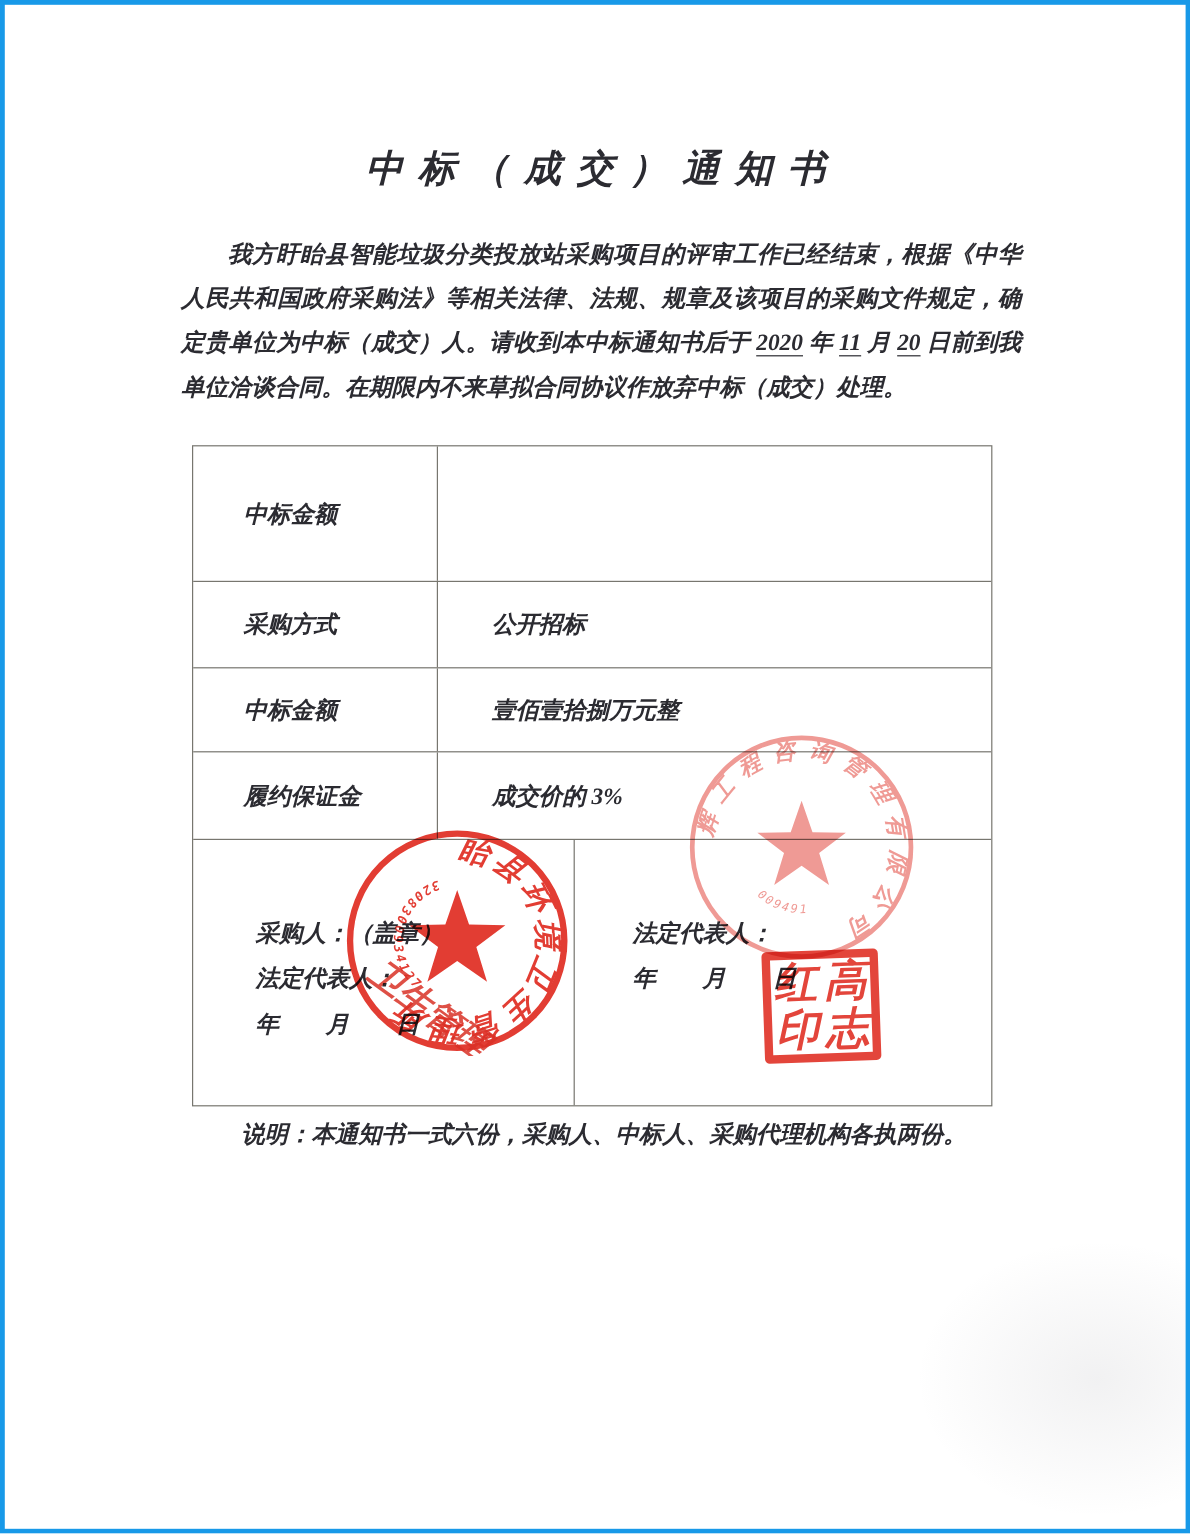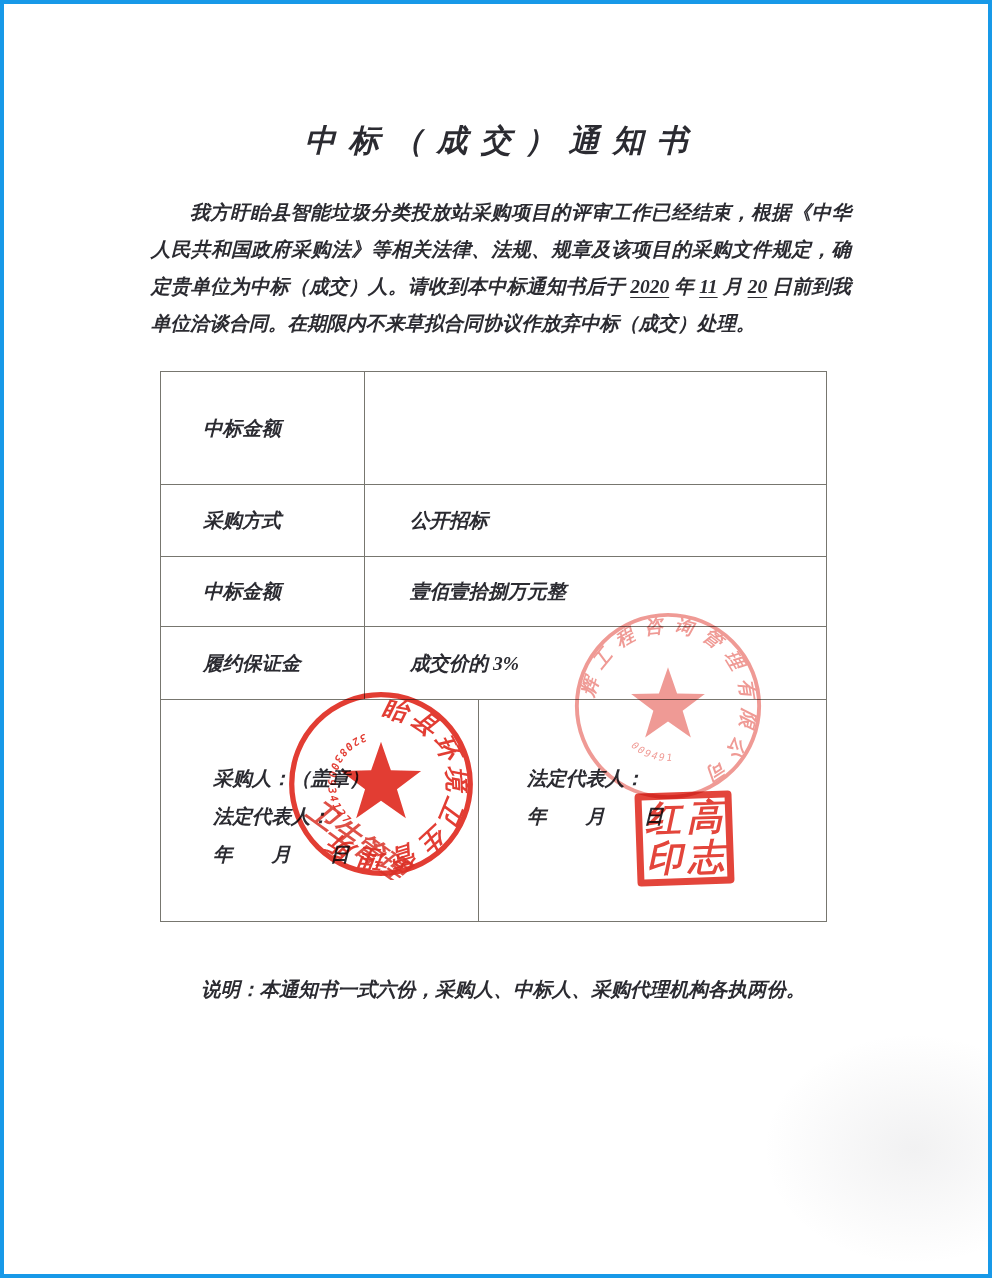--- a/index.html
+++ b/index.html
@@ -36,21 +36,21 @@
   .r1 .ind{ text-indent:2em; line-height:41px; text-align:justify; }
   .r2{ height:69px; } .r3{ height:71px; } .r4{ height:72px; }
   .r2 .val,.r3 .val,.r4 .val{ padding-left:45px; }
   .sigrow{ display:flex; height:221px; }
   .sigcell{
     width:318px; box-sizing:border-box; border-right:1px solid #77766f;
     padding:60px 0 0 52px; font-weight:700; font-size:19.5px; line-height:38px;
   }
   .sigcell.right{ flex:1; border-right:none; padding-left:48px; }
   .note{
-    position:absolute; top:972px; left:197px; margin:0;
+    position:absolute; top:928px; left:197px; margin:0;
     font-size:19.5px; font-weight:700;
   }
   
   .stamp{ position:absolute; mix-blend-mode:multiply; pointer-events:none; }
   .stamp.purchaser{ left:281px; top:684px; width:192px; height:192px; opacity:.95; }
   .stamp.agency{ left:566px; top:604px; width:196px; height:196px; opacity:.60; }
   .ringP{ fill:none; stroke:#e13228; stroke-width:5.5; }
   .ringA{ fill:none; stroke:#e5564d; stroke-width:4; }
   .ringtextP{ fill:#e13228; font-size:26px; font-weight:700; letter-spacing:4.5px;
               font-family:"Liberation Serif",serif; }

